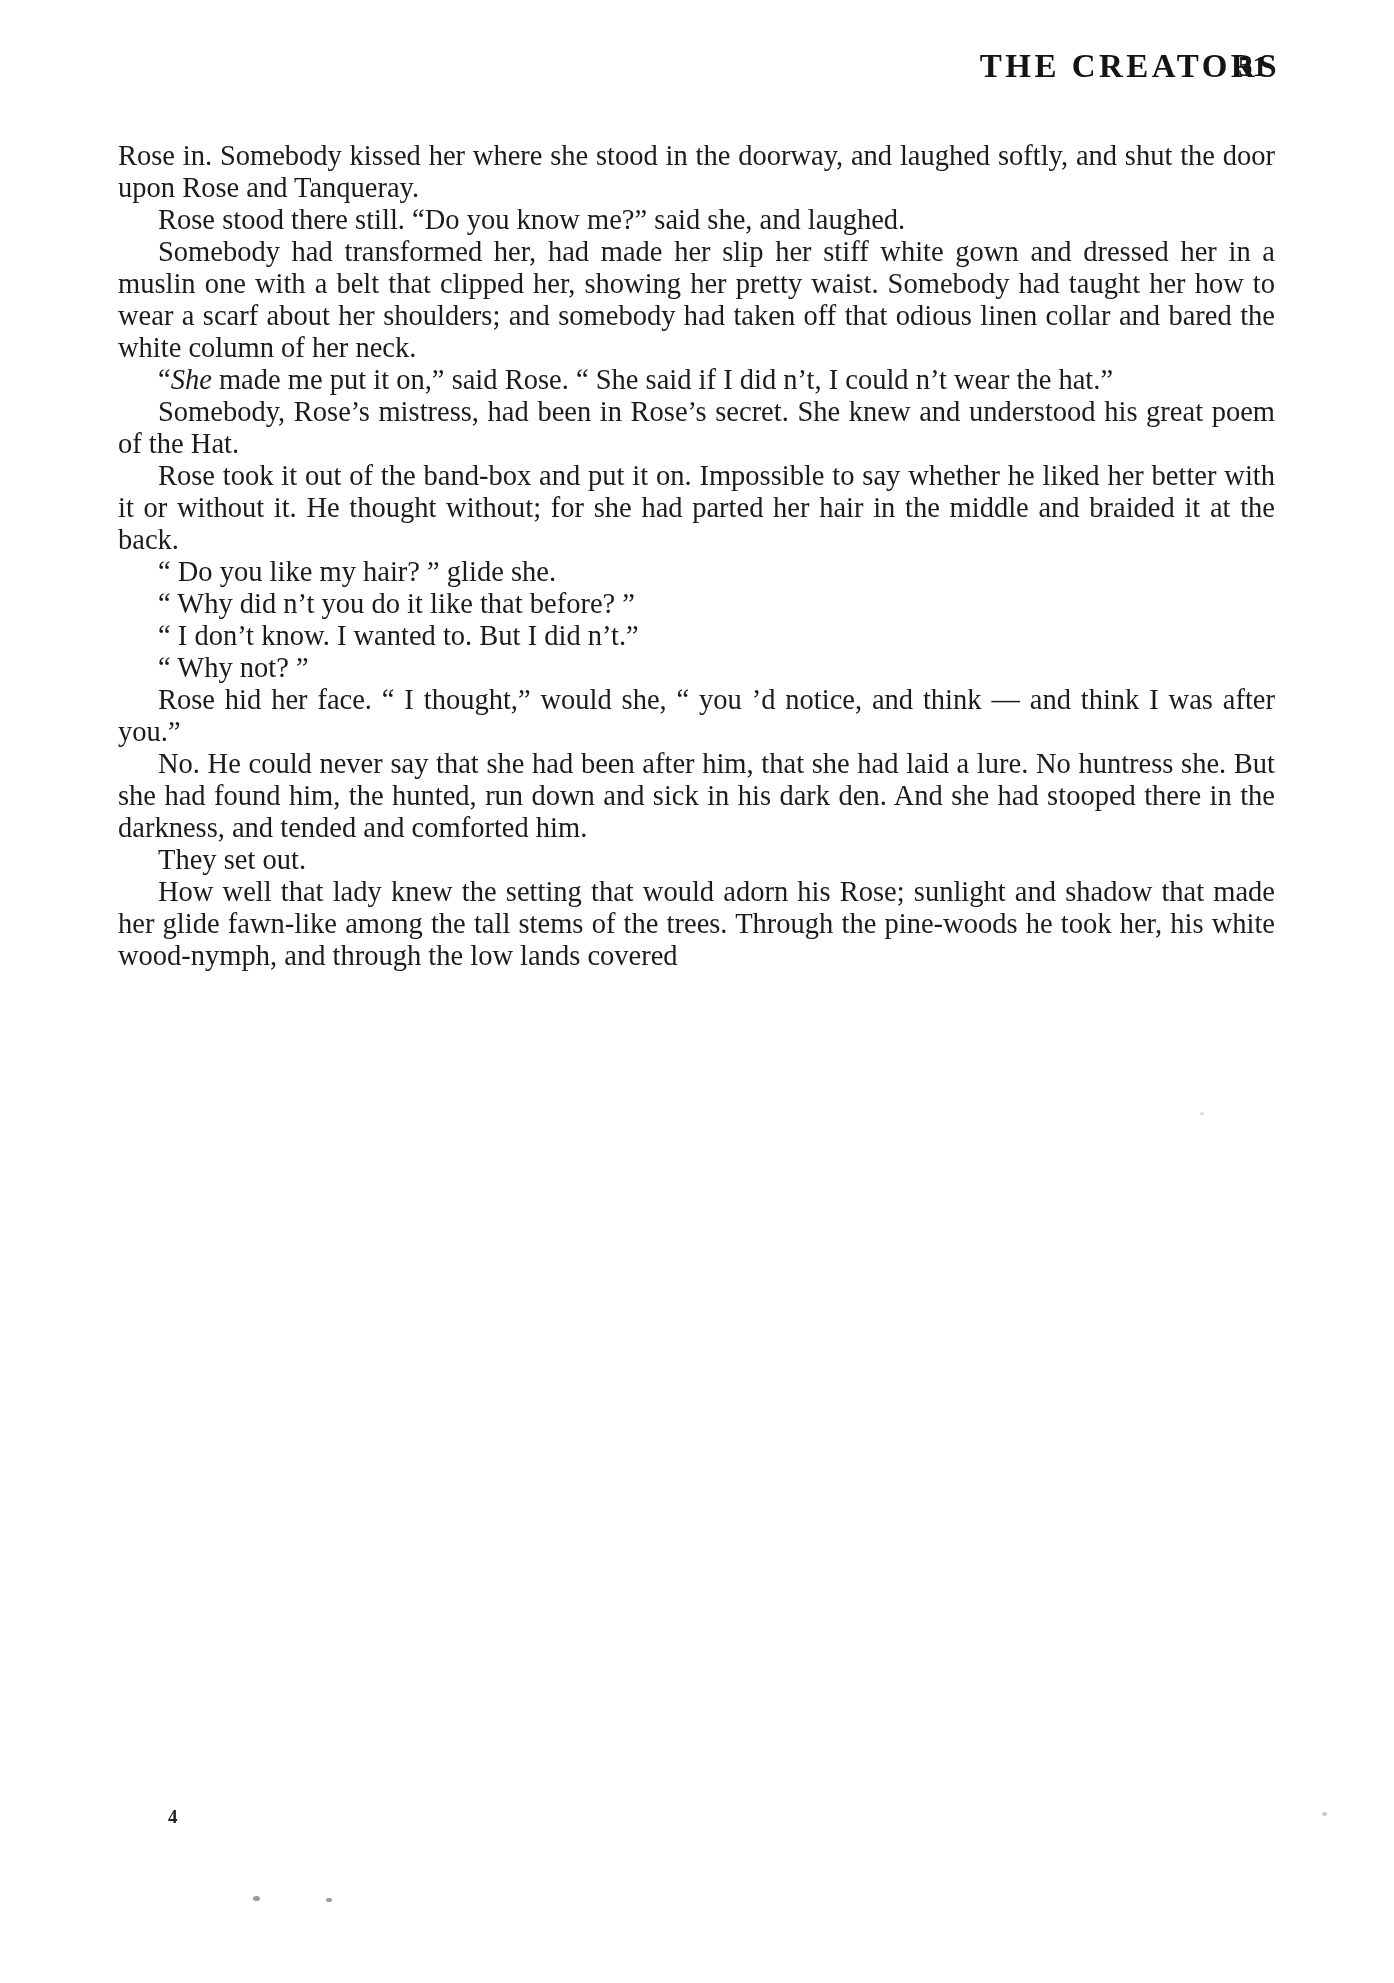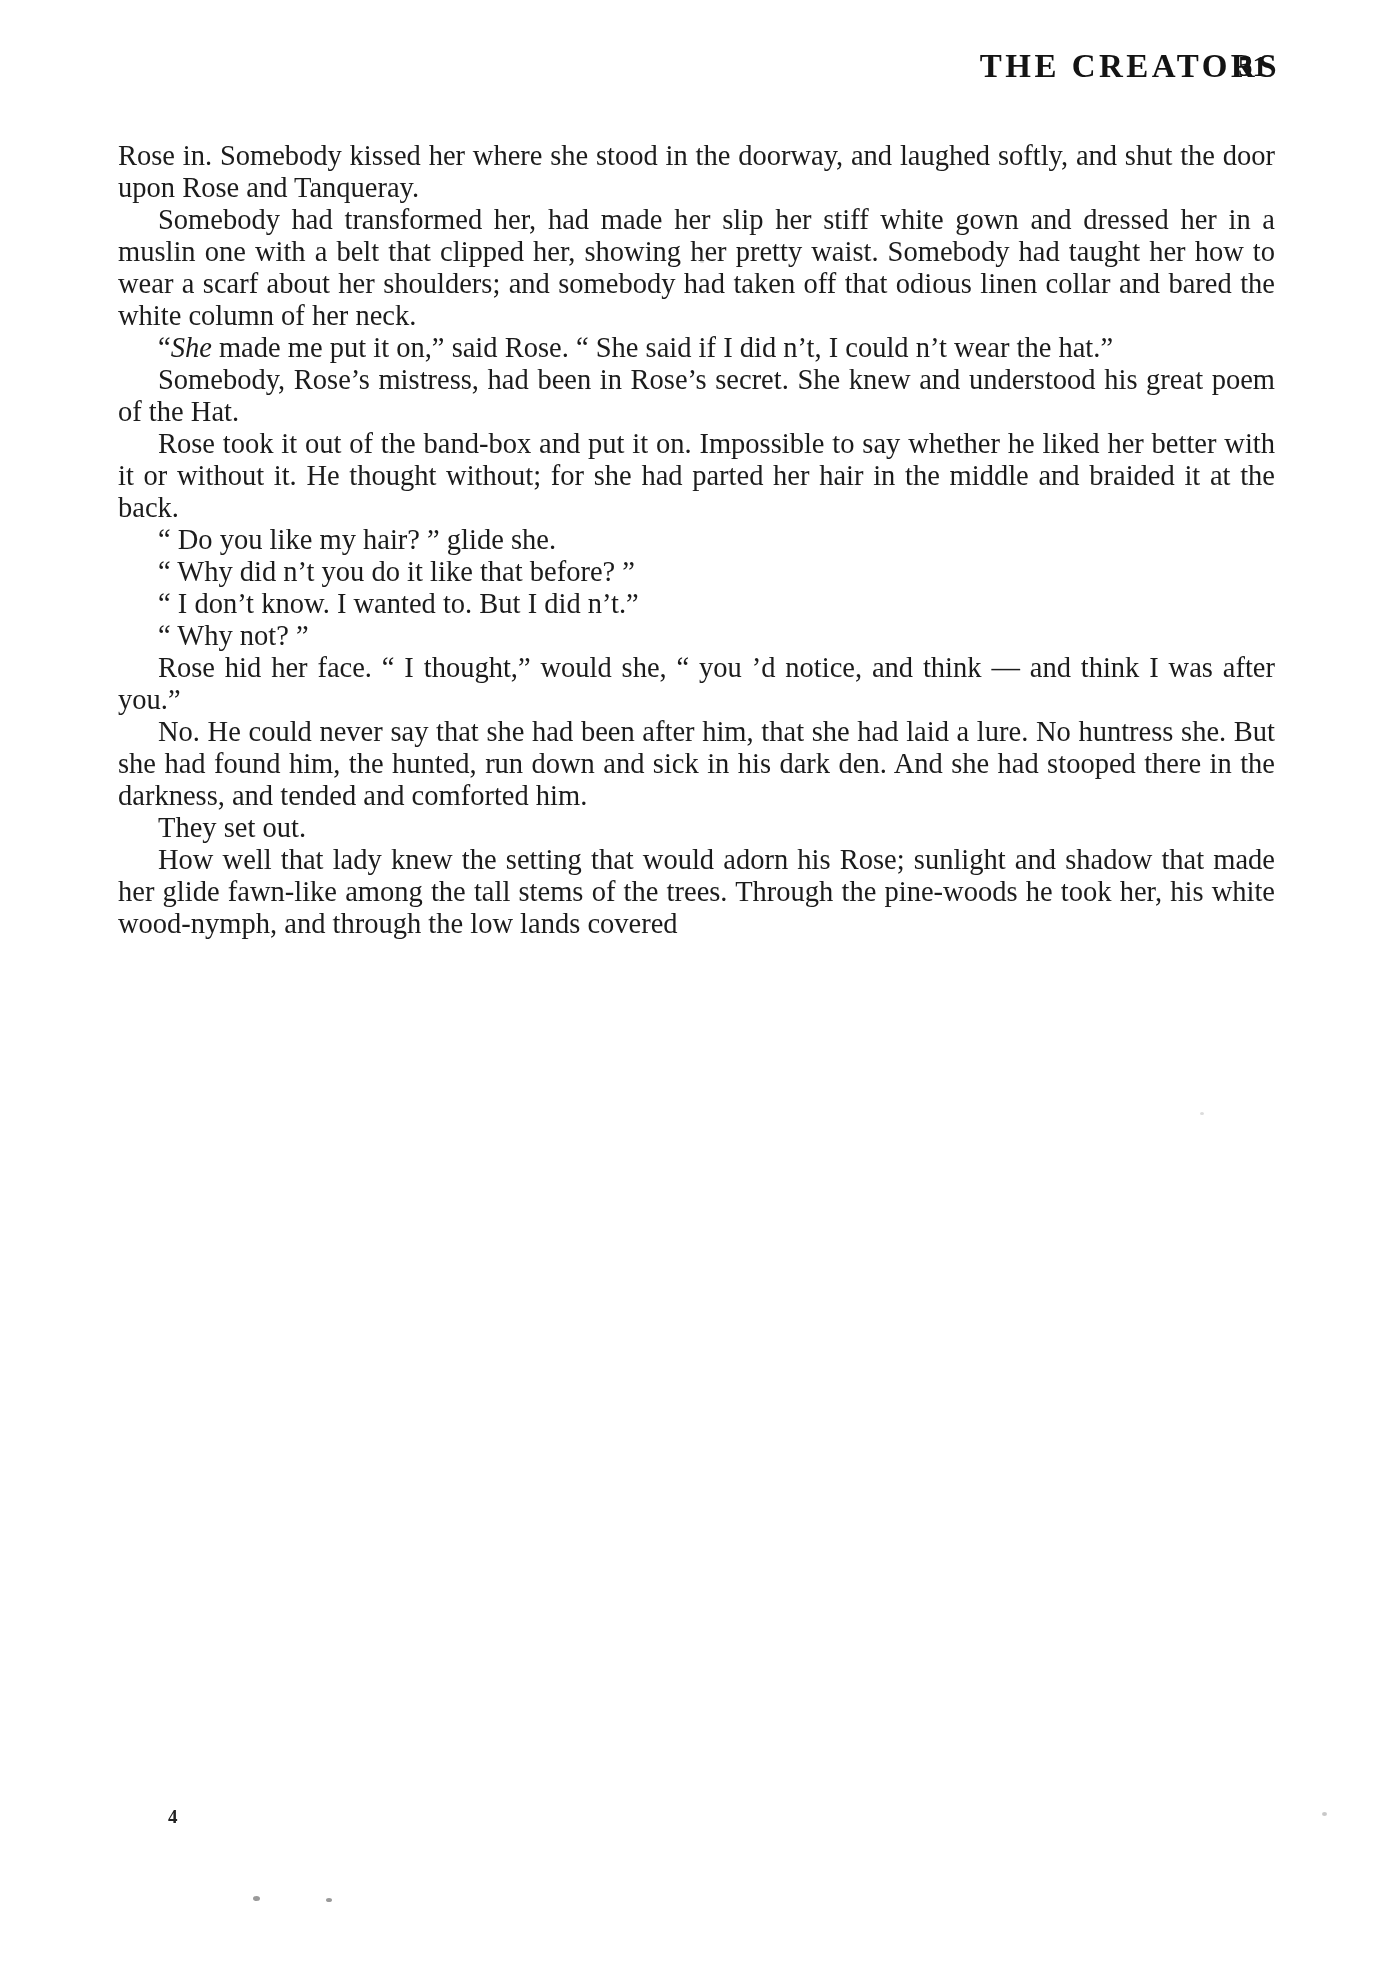--- a/index.html
+++ b/index.html
@@ -95,20 +95,21 @@
 
 <div class="page">
 
   <div class="header">
     <div class="header-title">THE CREATORS</div>
     <div class="header-pagenum">51</div>
   </div>
 
   <div class="body-text" id="body-text">
       <p class="noindent">Rose in.  Somebody kissed her where she stood in the doorway, and laughed softly, and shut the door upon Rose and Tanqueray.</p>
+      <p>Rose stood there still.  “Do you know me?” said she, and laughed.</p>
       <p>Somebody had transformed her, had made her slip her stiff white gown and dressed her in a muslin one with a belt that clipped her, showing her pretty waist.  Somebody had taught her how to wear a scarf about her shoulders; and somebody had taken off that odious linen collar and bared the white column of her neck.</p>
       <p>“<em>She</em> made me put it on,” said Rose.  “ She said if I did n’t, I could n’t wear the hat.”</p>
       <p>Somebody, Rose’s mistress, had been in Rose’s secret.  She knew and understood his great poem of the Hat.</p>
       <p>Rose took it out of the band-box and put it on.  Impossible to say whether he liked her better with it or without it.  He thought without; for she had parted her hair in the middle and braided it at the back.</p>
       <p>“ Do you like my hair? ” glide she.</p>
       <p>“ Why did n’t you do it like that before? ”</p>
       <p>“ I don’t know.  I wanted to.  But I did n’t.”</p>
       <p>“ Why not? ”</p>
       <p>Rose hid her face.  “ I thought,” would she, “ you ’d notice, and think — and think I was after you.”</p>
       <p>No.  He could never say that she had been after him, that she had laid a lure.  No huntress she.  But she had found him, the hunted, run down and sick in his dark den.  And she had stooped there in the darkness, and tended and comforted him.</p>

